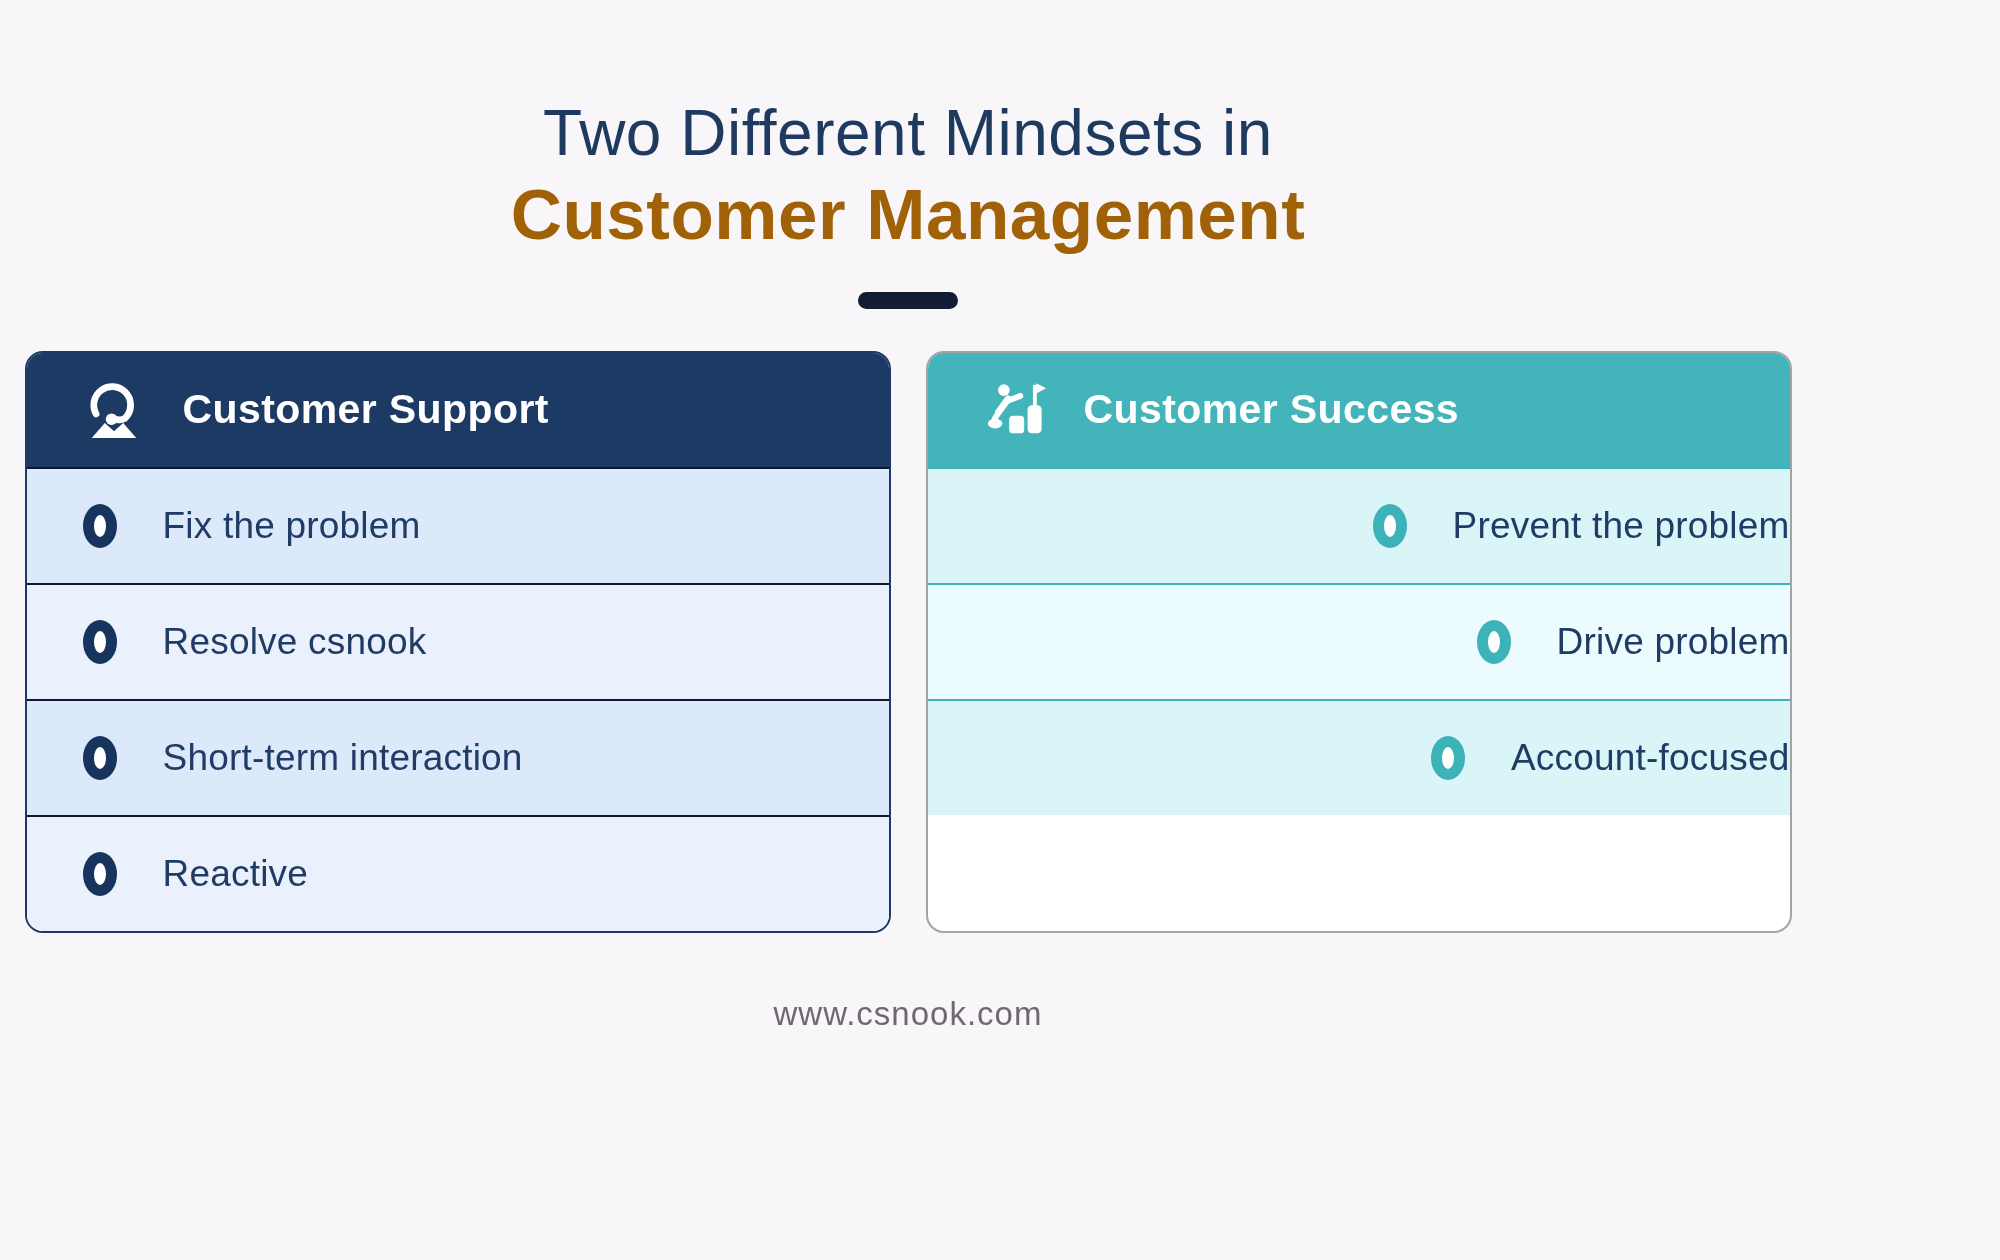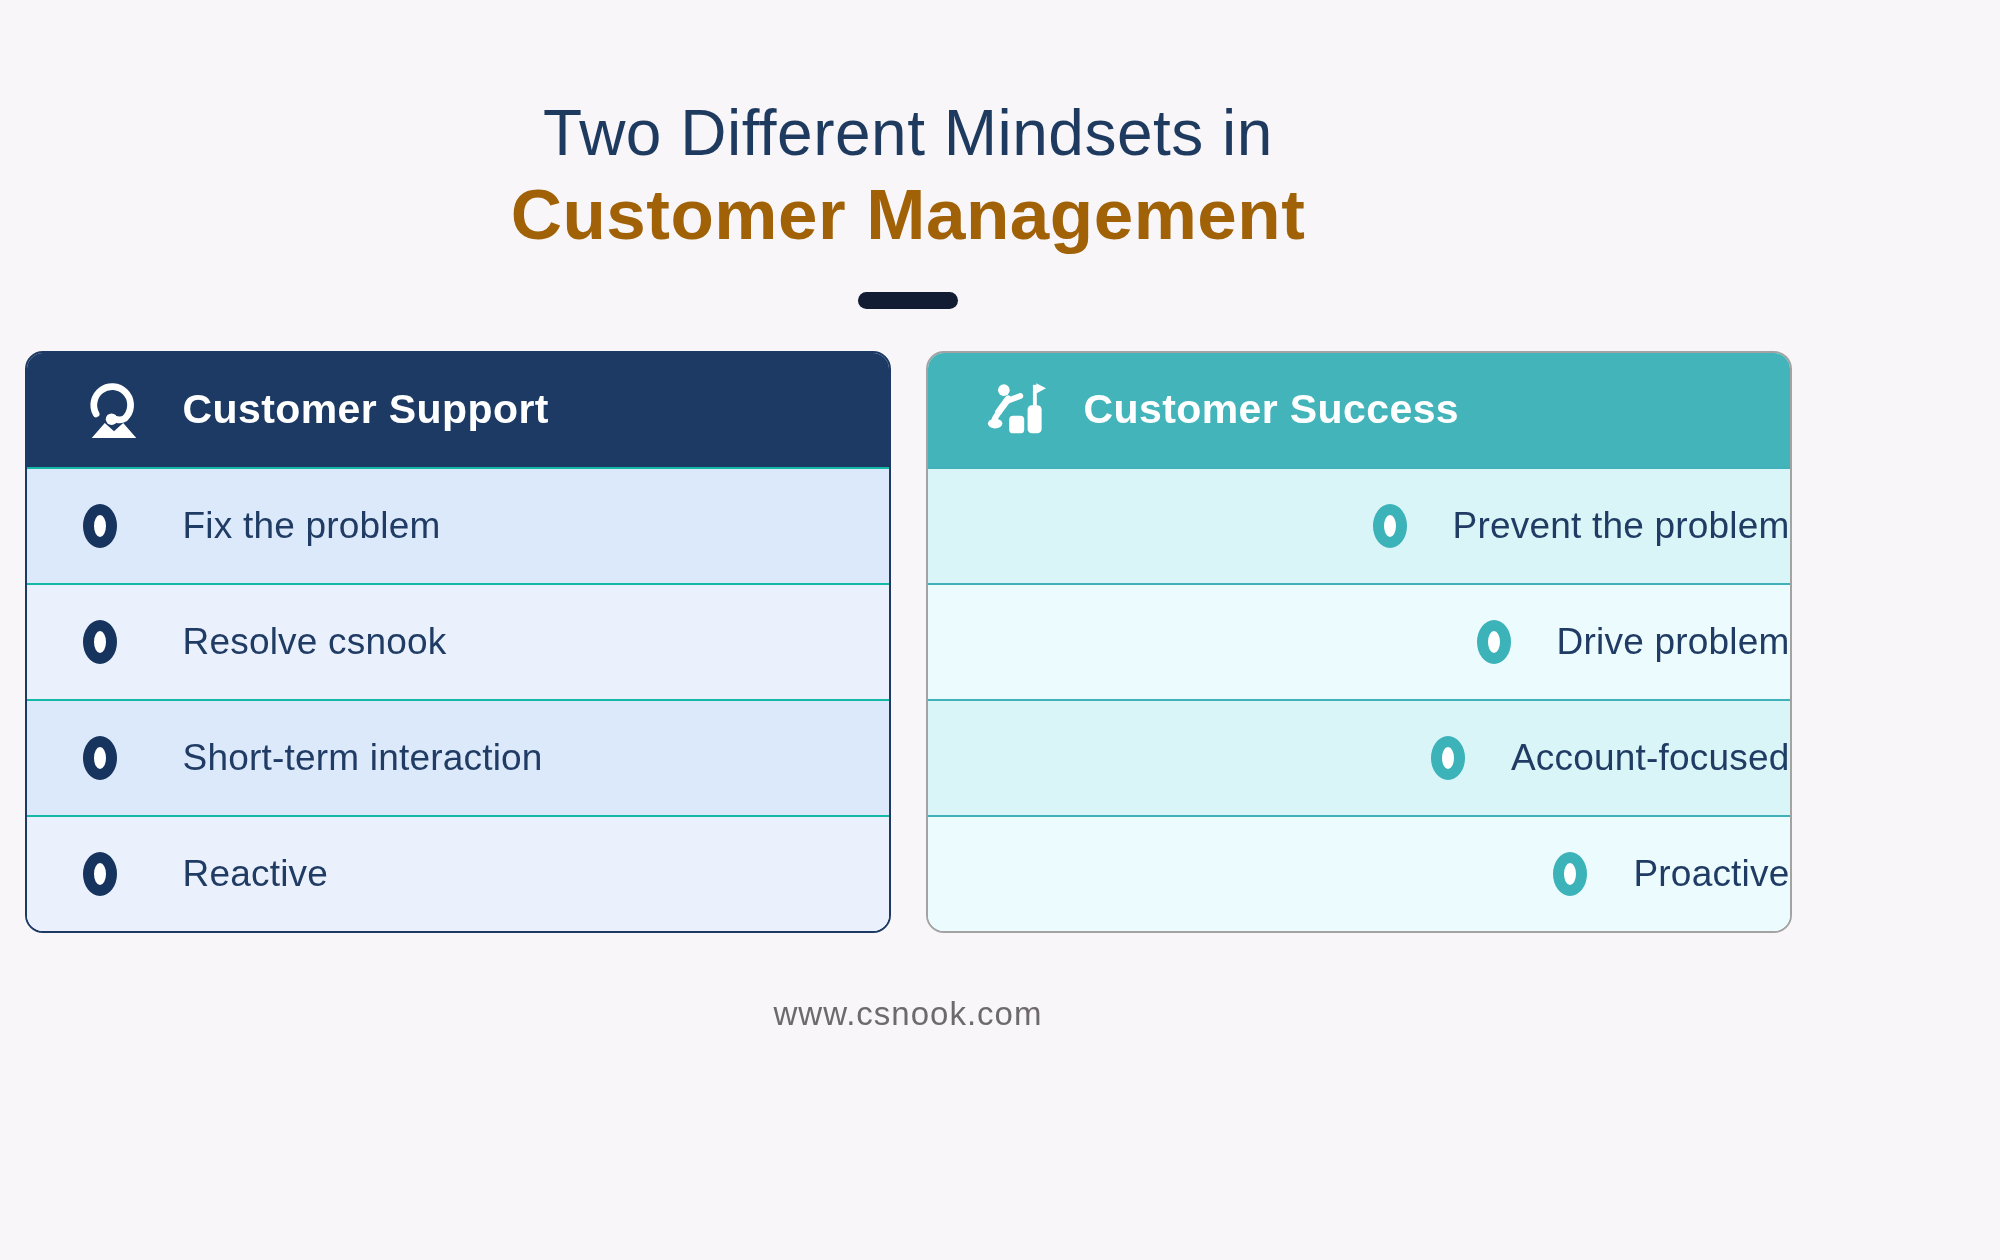--- a/index.html
+++ b/index.html
@@ -34,21 +34,21 @@
 
   .card-header { height:114px; display:flex; align-items:center; padding-left:56px; }
   .card-support .card-header { background:#1d3a64; }
   .card-success .card-header { background:#44b4bb; }
   .header-icon { width:62px; height:62px; margin-right:38px; flex:none; }
   .header-icon svg { width:100%; height:100%; display:block; }
   .header-label { font-size:41px; font-weight:700; color:#ffffff; letter-spacing:0.4px; }
 
   .rows { list-style:none; }
   .row { height:116px; display:flex; align-items:center; padding-left:56px; }
-  .card-support .row { border-top:2px solid #14b8a6;gap:20px; }
+  .card-support .row { border-top:2px solid #0f172a; }
   .card-success .row { border-top:2px solid #40b1b8;justify-content:flex-end; }
   .card-support .row:nth-child(odd)  { background:#dbe9fb; }
   .card-support .row:nth-child(even) { background:#eaf1fc; }
   .card-success .row:nth-child(odd)  { background:#d9f5f8; }
   .card-success .row:nth-child(even) { background:#ecfbfd; }
 
   .bullet {
     width:34px; height:44px; border-radius:50%;
     background:#ffffff; flex:none; margin-right:46px;
   }
@@ -130,24 +130,20 @@
           <span class="row-label">Prevent the problem</span>
         </li>
         <li class="row">
           <span class="bullet"></span>
           <span class="row-label">Drive problem</span>
         </li>
         <li class="row">
           <span class="bullet"></span>
           <span class="row-label">Account-focused</span>
         </li>
-        <li class="row">
-          <span class="bullet"></span>
-          <span class="row-label">Proactive</span>
-        </li>
       </ul>
     </section>
 
   </main>
 
   <footer class="site-footer">www.csnook.com</footer>
 
 </div>
 
 </body></html>

